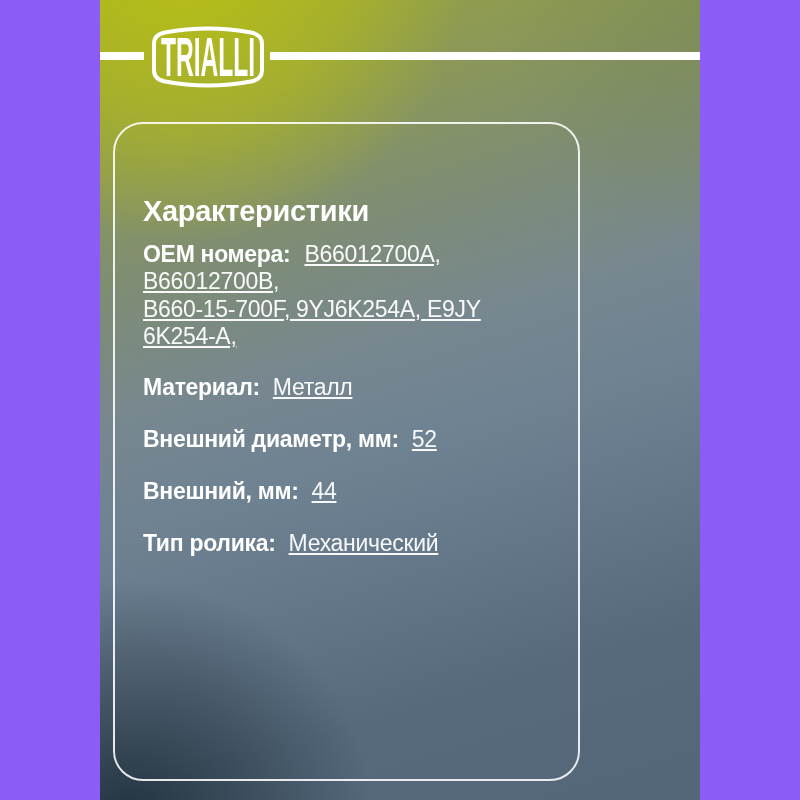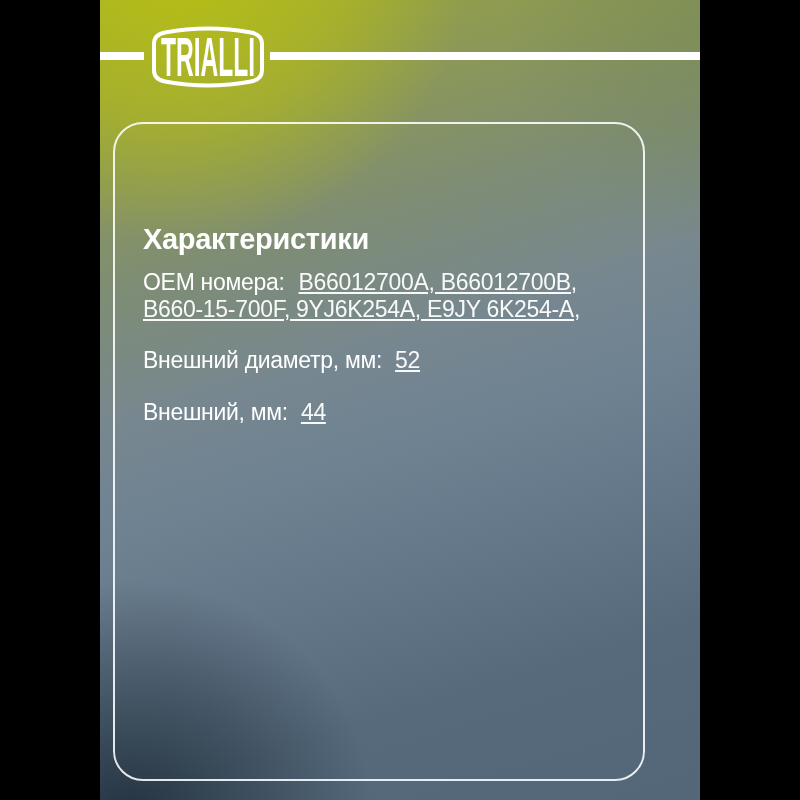--- a/index.html
+++ b/index.html
@@ -1,51 +1,51 @@
 <!DOCTYPE html>
 <html><head>
 <meta charset="utf-8">
 <style>
   html,body{margin:0;padding:0;background:#ffffff;}
   .page{
-    position:relative;width:800px;height:800px;background:#000000;overflow:hidden;
+    position:relative;width:800px;height:800px;background:#8b5cf6;overflow:hidden;
     font-family:"Liberation Sans",sans-serif;
   }
   .panel{
     position:absolute;left:100px;top:0;width:600px;height:800px;
     background:
       radial-gradient(58% 42% at 5% 102%, rgba(13,26,37,0.68) 0%, rgba(13,26,37,0) 70%),
       radial-gradient(72% 55% at 14% -6%, rgba(183,191,20,1) 0%, rgba(183,191,20,0.55) 38%, rgba(183,191,20,0) 66%),
       radial-gradient(50% 40% at 102% 2%, rgba(118,136,78,0.5) 0%, rgba(118,136,78,0) 70%),
       linear-gradient(163deg, #9aa63a 0%, #8a975a 18%, #7e8d74 30%, #778790 44%, #6e8292 55%, #647789 68%, #566a7c 82%, #536779 100%);
   }
   .rule{
     position:absolute;height:8px;background:#ffffff;top:52px;
   }
   .rule-left{left:0;width:44px;}
   .rule-right{left:170px;width:430px;}
   .badge{
     position:absolute;left:50px;top:26px;width:116px;height:62px;
   }
   .card{
-    position:absolute;left:13px;top:122px;width:532px;height:659px;
+    position:absolute;left:13px;top:122px;width:467px;height:659px;
     border:2px solid rgba(255,255,255,0.88);
     border-radius:30px;
     box-sizing:border-box;
-    padding:100px 26px 0 28px;
+    padding:72px 26px 0 28px;
     color:#ffffff;
   }
   .card-title{
     font-size:29px;font-weight:700;letter-spacing:-0.3px;line-height:1.1;
     margin:0;
   }
   .oem-block{
     margin-top:13px;font-size:23px;line-height:27.5px;letter-spacing:-0.3px;
   }
-  .label{font-weight:400;color:#ffffff;}
+  .label{font-weight:700;color:#ffffff;}
   .value{font-weight:400;color:rgba(255,255,255,0.95);text-decoration:underline;}
   .oem-first .value{margin-left:14px;}
   .spec-list{margin-top:22px;}
   .spec-row{
     font-size:23px;line-height:28px;letter-spacing:-0.3px;
     margin-bottom:24px;white-space:nowrap;
   }
   .spec-row .value{margin-left:13px;}
 </style>
 </head>
@@ -75,22 +75,28 @@
 
       <div class="oem-block">
         <div class="oem-first">
           <span class="label">OEM номера:</span><span class="value">B66012700A, B66012700B,</span>
         </div>
         <div class="value">B660-15-700F, 9YJ6K254A, E9JY 6K254-A,</div>
       </div>
 
       <div class="spec-list">
         <div class="spec-row">
+          <span class="label">Материал:</span><span class="value">Металл</span>
+        </div>
+        <div class="spec-row">
           <span class="label">Внешний диаметр, мм:</span><span class="value">52</span>
         </div>
         <div class="spec-row">
           <span class="label">Внешний, мм:</span><span class="value">44</span>
+        </div>
+        <div class="spec-row">
+          <span class="label">Тип ролика:</span><span class="value">Механический</span>
         </div>
       </div>
     </div>
 
   </div>
 </div>
 
 </body></html>

